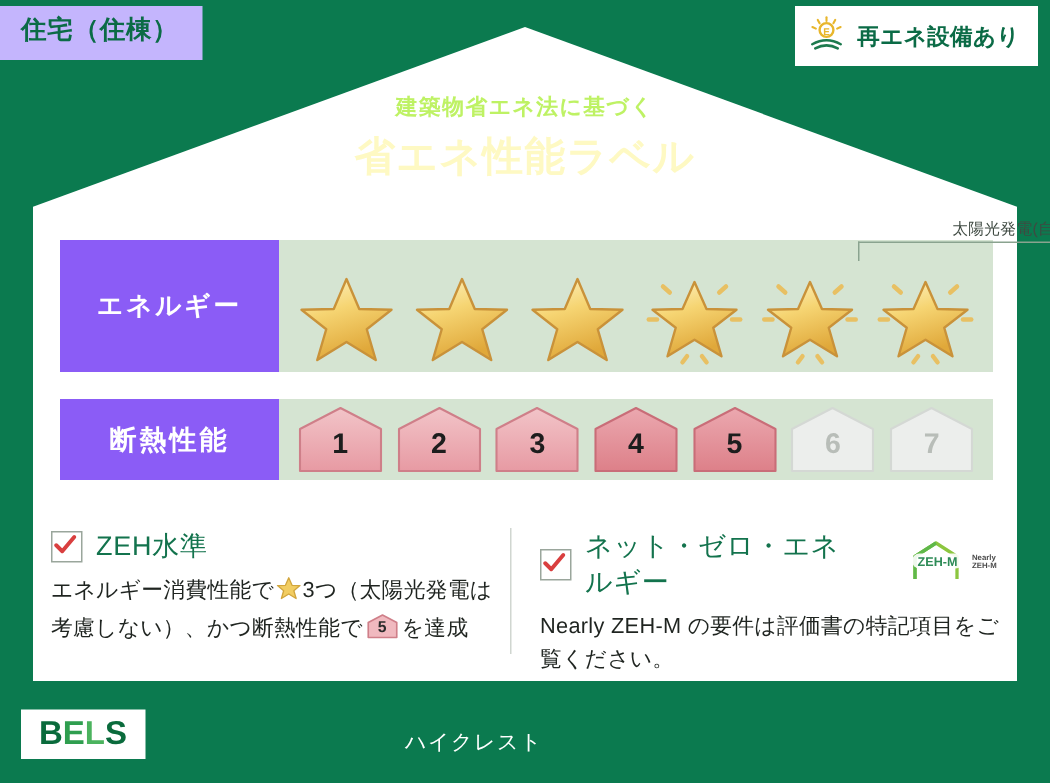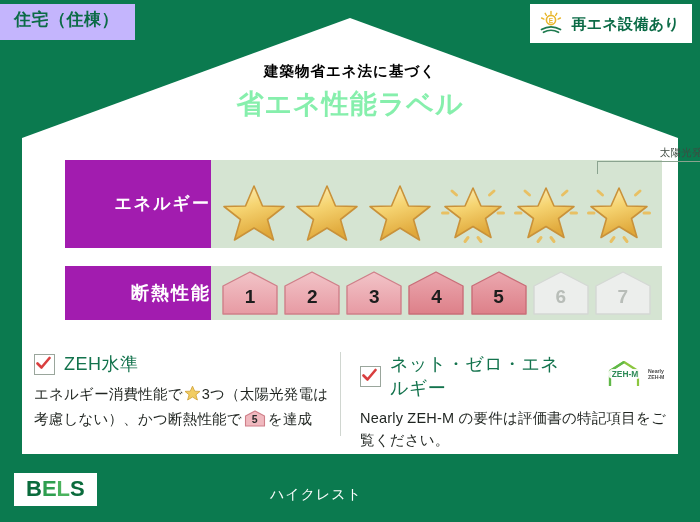--- a/index.html
+++ b/index.html
@@ -43,40 +43,39 @@
   }
   .renew-chip .renew-text{
     font-size:15px; font-weight:bold; color:#0b6b46; letter-spacing:.3px;
   }
   
   .title-wrap{
     position:absolute; left:0; top:62px; width:700px;
     text-align:center;
   }
   .title-sub{
-    font-size:14.5px; font-weight:bold; color:#000000; letter-spacing:1px;
+    font-size:14.5px; font-weight:bold; color:#bef264; letter-spacing:1px;
   }
   .title-main{
     margin-top:5px;
-    font-size:27px; font-weight:bold; color:#86efac; letter-spacing:1px;
+    font-size:27px; font-weight:bold; color:#fef9c3; letter-spacing:1px;
   }
   
   .perf-row{
     position:absolute; left:40px; width:622px;
     display:flex; align-items:stretch;
   }
   .perf-row.energy{ top:160px; height:88px; }
   .perf-row.insul { top:266px; height:54px; }
 
   .perf-key{
-    background:#a21caf; color:#ffffff;
-    display:flex; flex-direction:column; align-items:flex-end; justify-content:center;
+    background:#8b5cf6; color:#ffffff;
+    display:flex; flex-direction:column; align-items:center; justify-content:center;
     font-weight:bold; letter-spacing:2px;
     flex:0 0 146px;
-    margin-left:25px;
   }
   .perf-row.energy .perf-key{ font-size:17px; line-height:1.45; }
   .perf-row.insul  .perf-key{ font-size:18px; }
 
   .perf-val{
     flex:1 1 auto;
     background:#d5e4d2;
     position:relative;
   }
 

